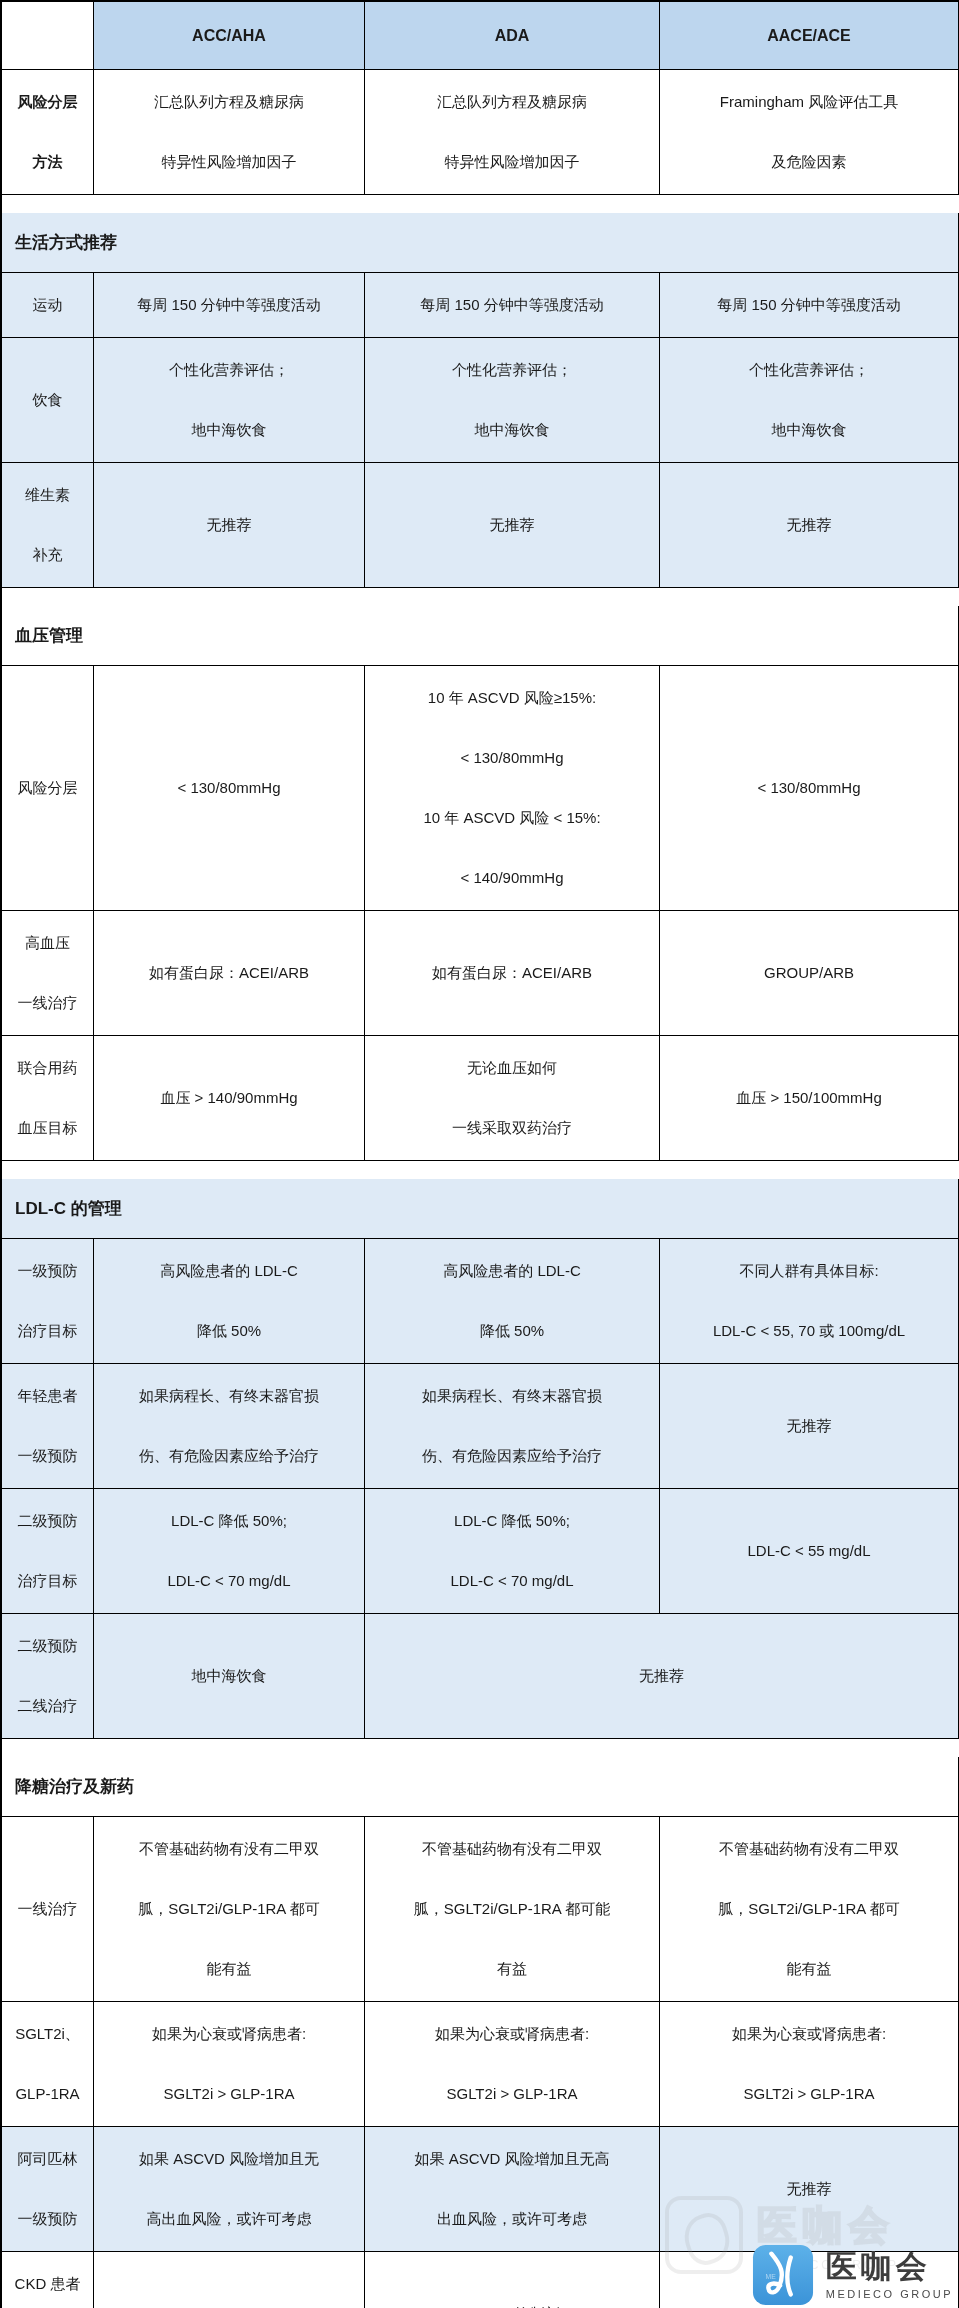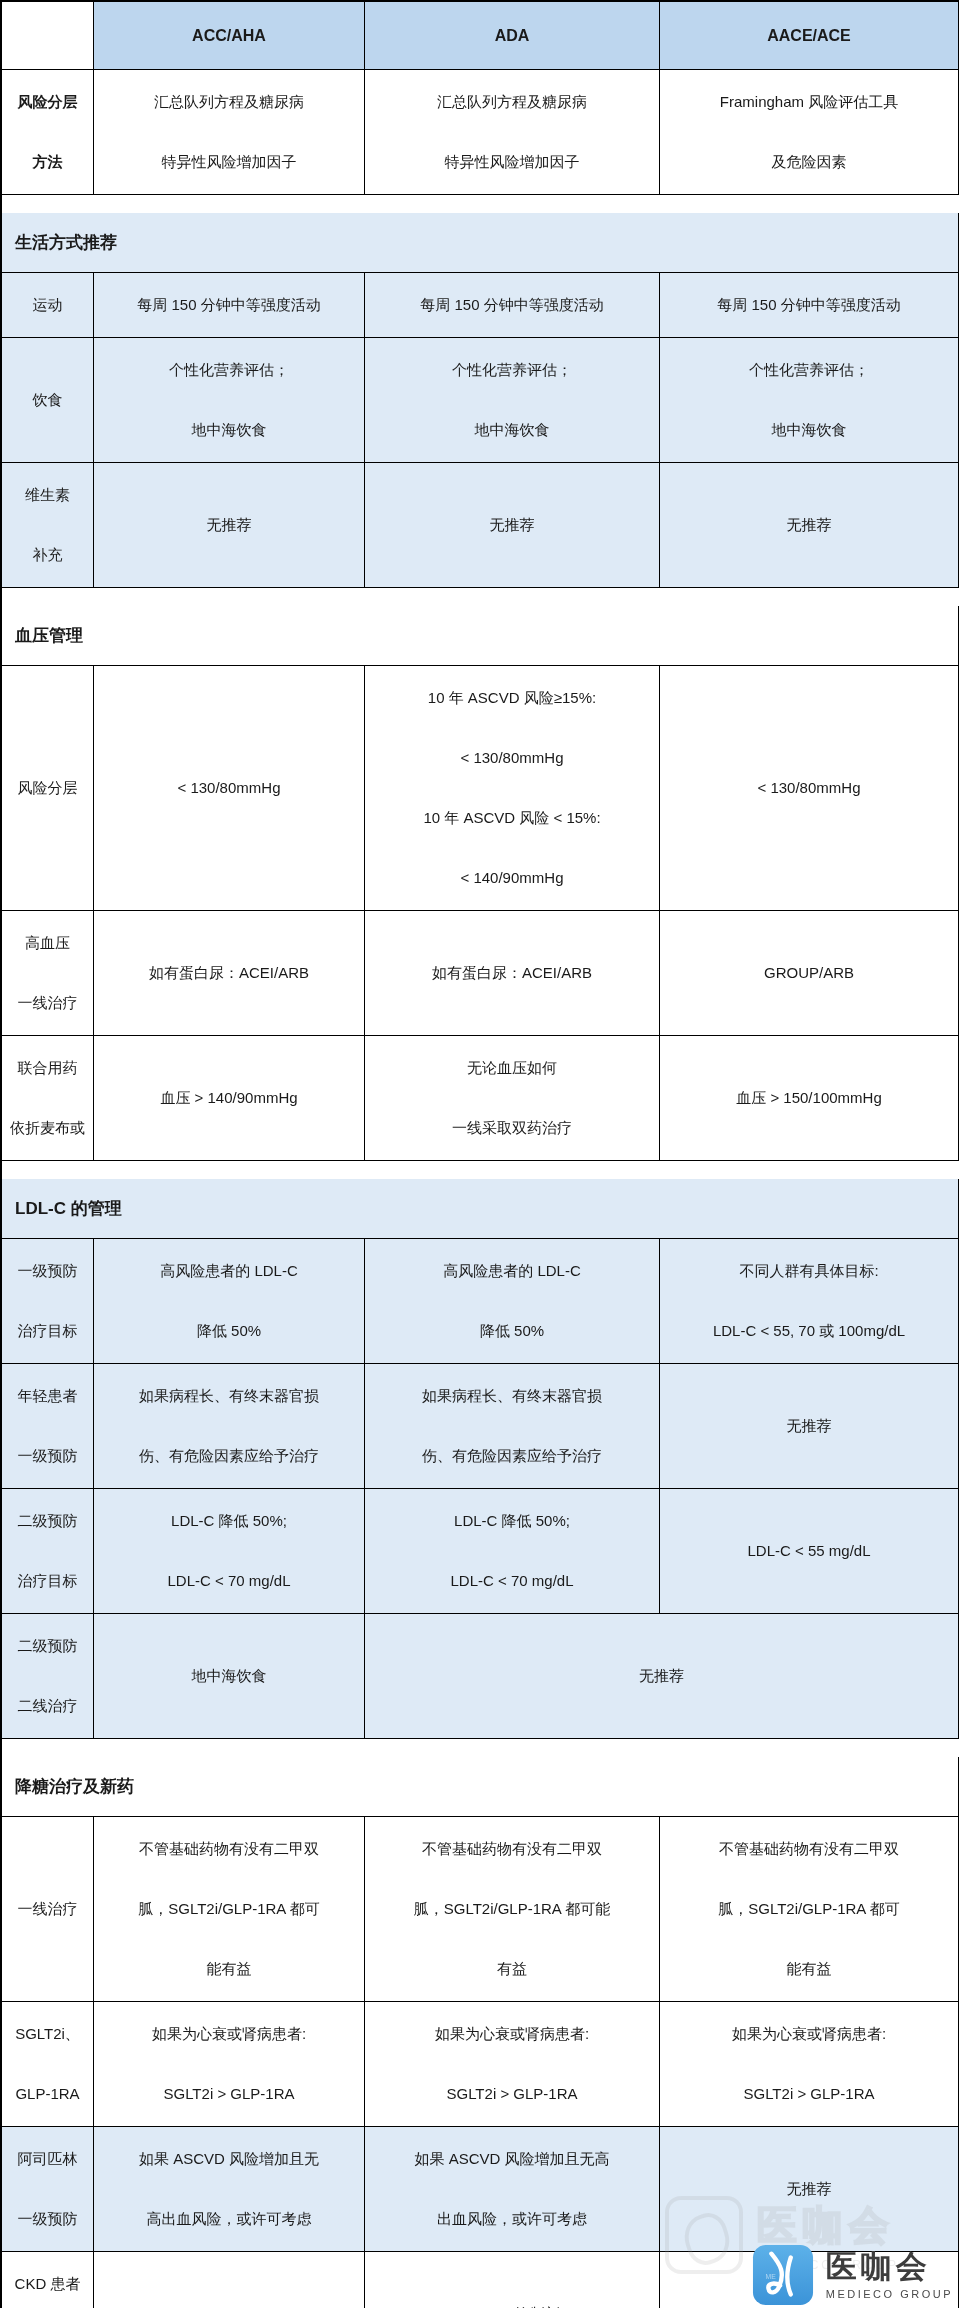--- a/index.html
+++ b/index.html
@@ -111,21 +111,21 @@
       </div>
       <div class="t-row">
         <div class="cell c0">高血压
 一线治疗</div>
         <div class="cell c1">如有蛋白尿：ACEI/ARB</div>
         <div class="cell c2">如有蛋白尿：ACEI/ARB</div>
         <div class="cell c3">GROUP/ARB</div>
       </div>
       <div class="t-row">
         <div class="cell c0">联合用药
-依折麦布或</div>
+血压目标</div>
         <div class="cell c1">血压 &gt; 140/90mmHg</div>
         <div class="cell c2">无论血压如何
 一线采取双药治疗</div>
         <div class="cell c3">血压 &gt; 150/100mmHg</div>
       </div>
       <div class="section-row shaded">LDL-C 的管理</div>
       <div class="t-row shaded">
         <div class="cell c0">一级预防
 治疗目标</div>
         <div class="cell c1">高风险患者的 LDL-C

